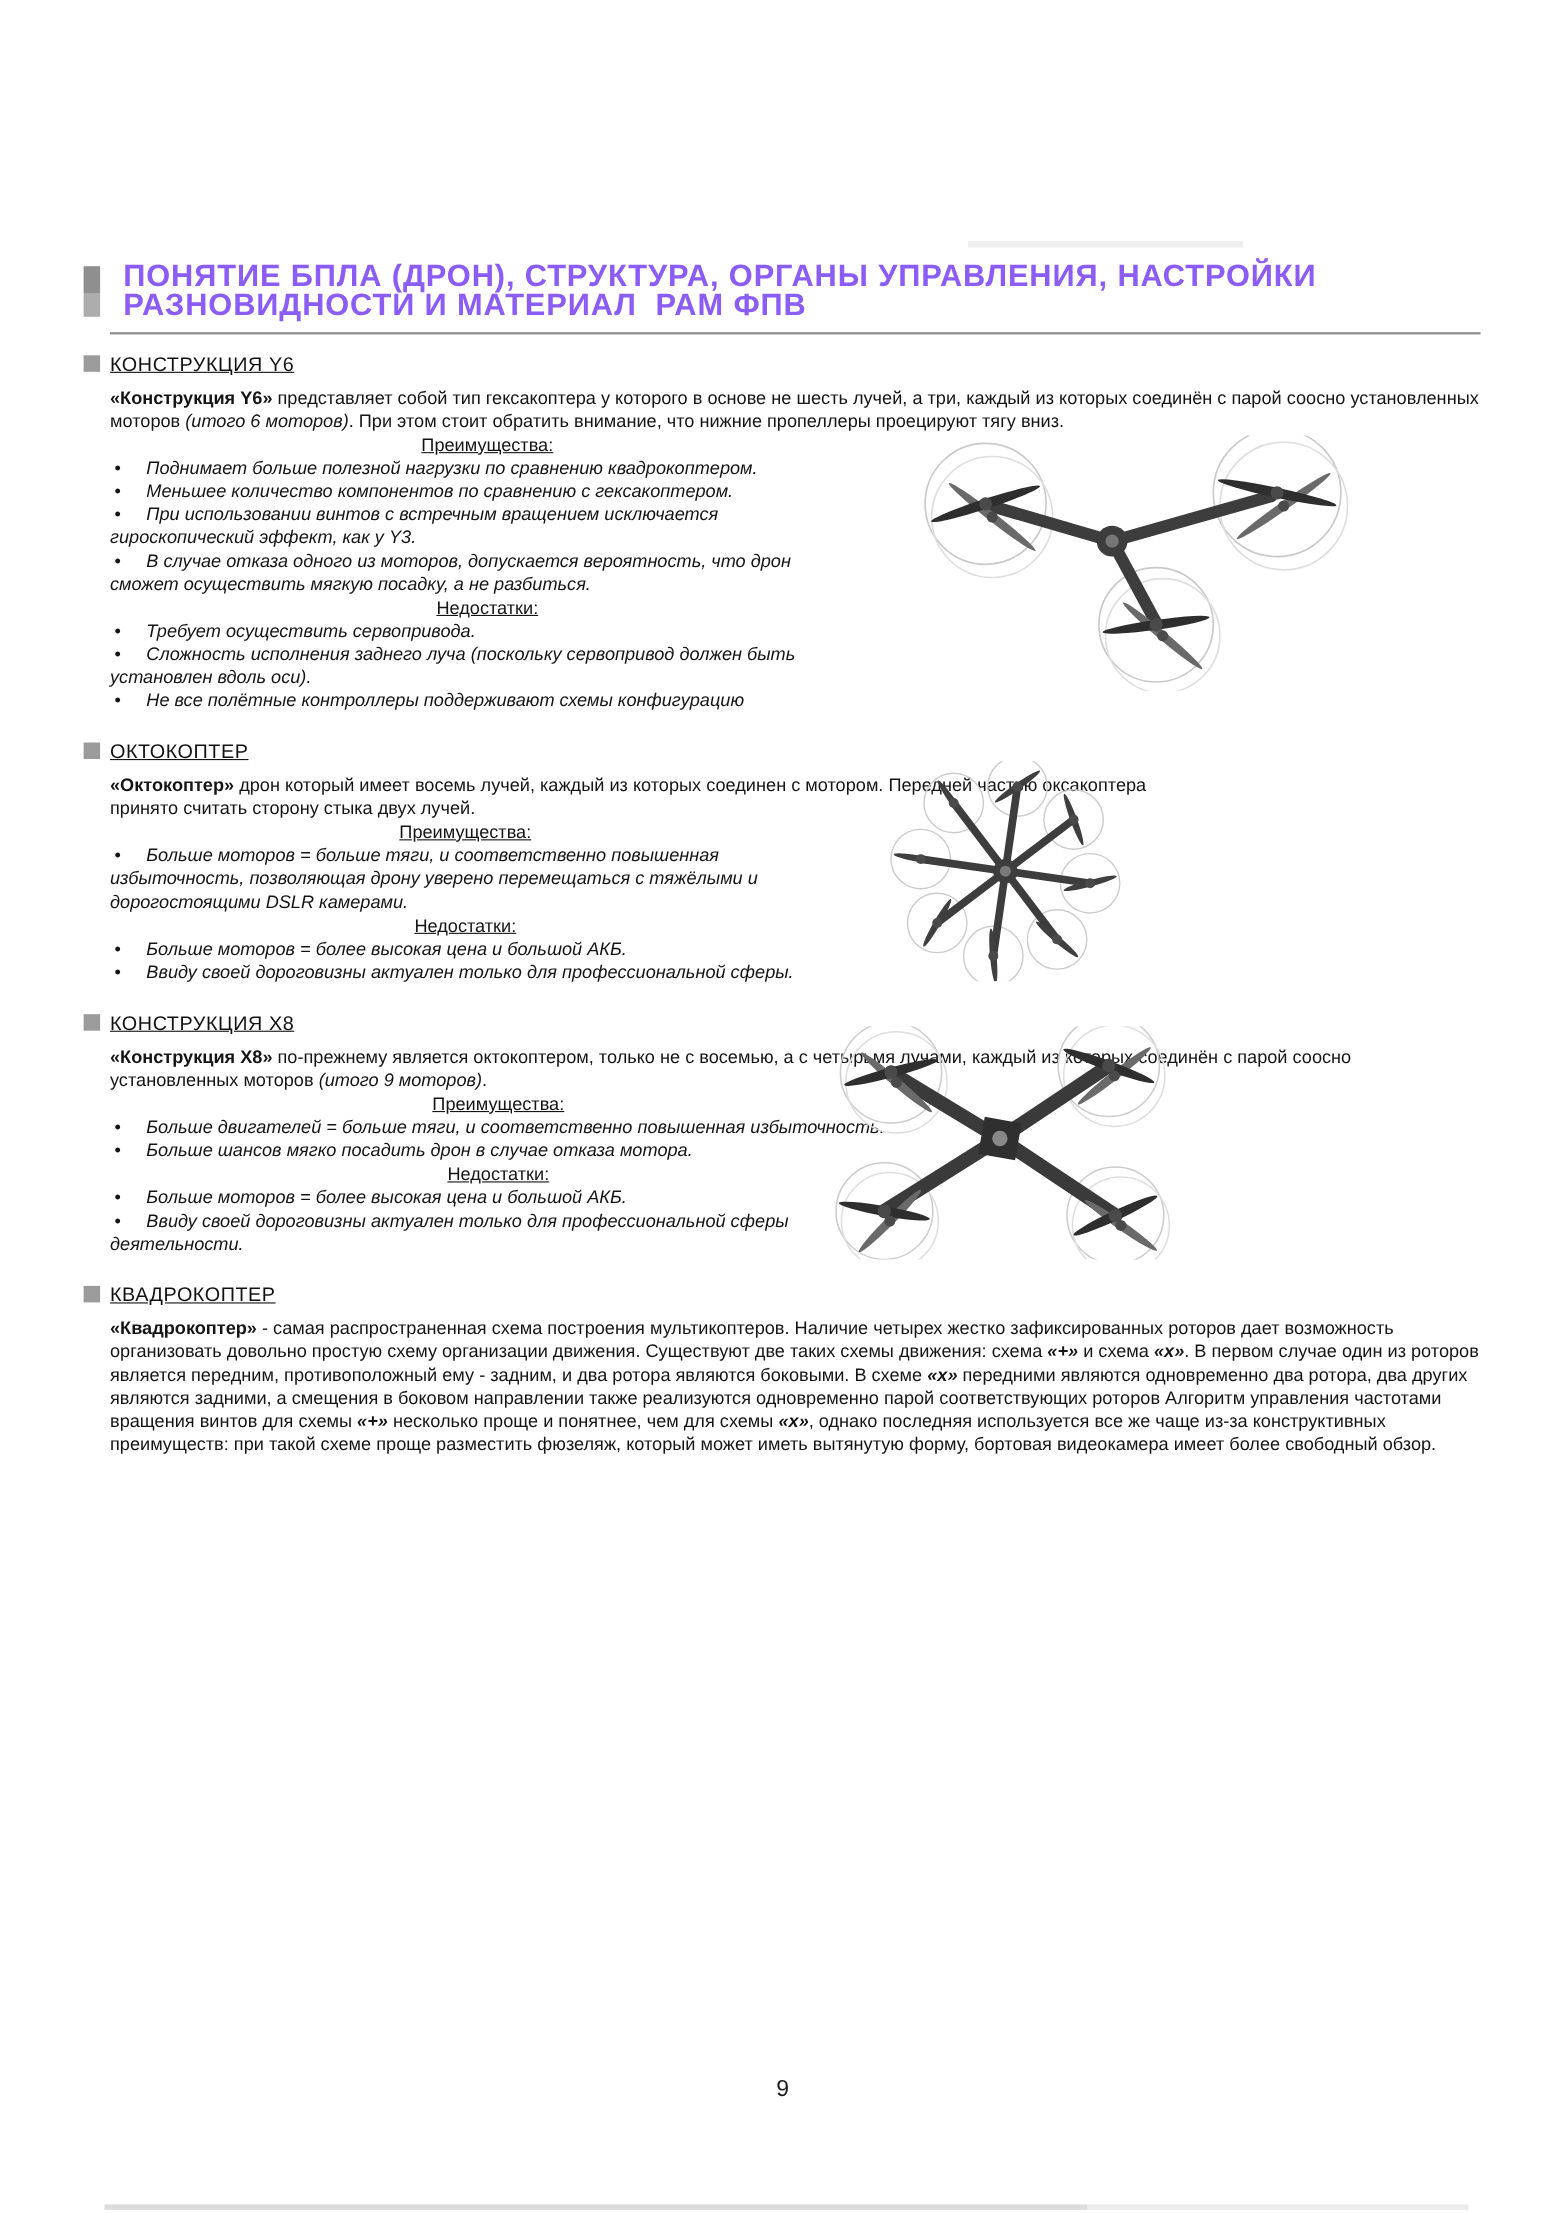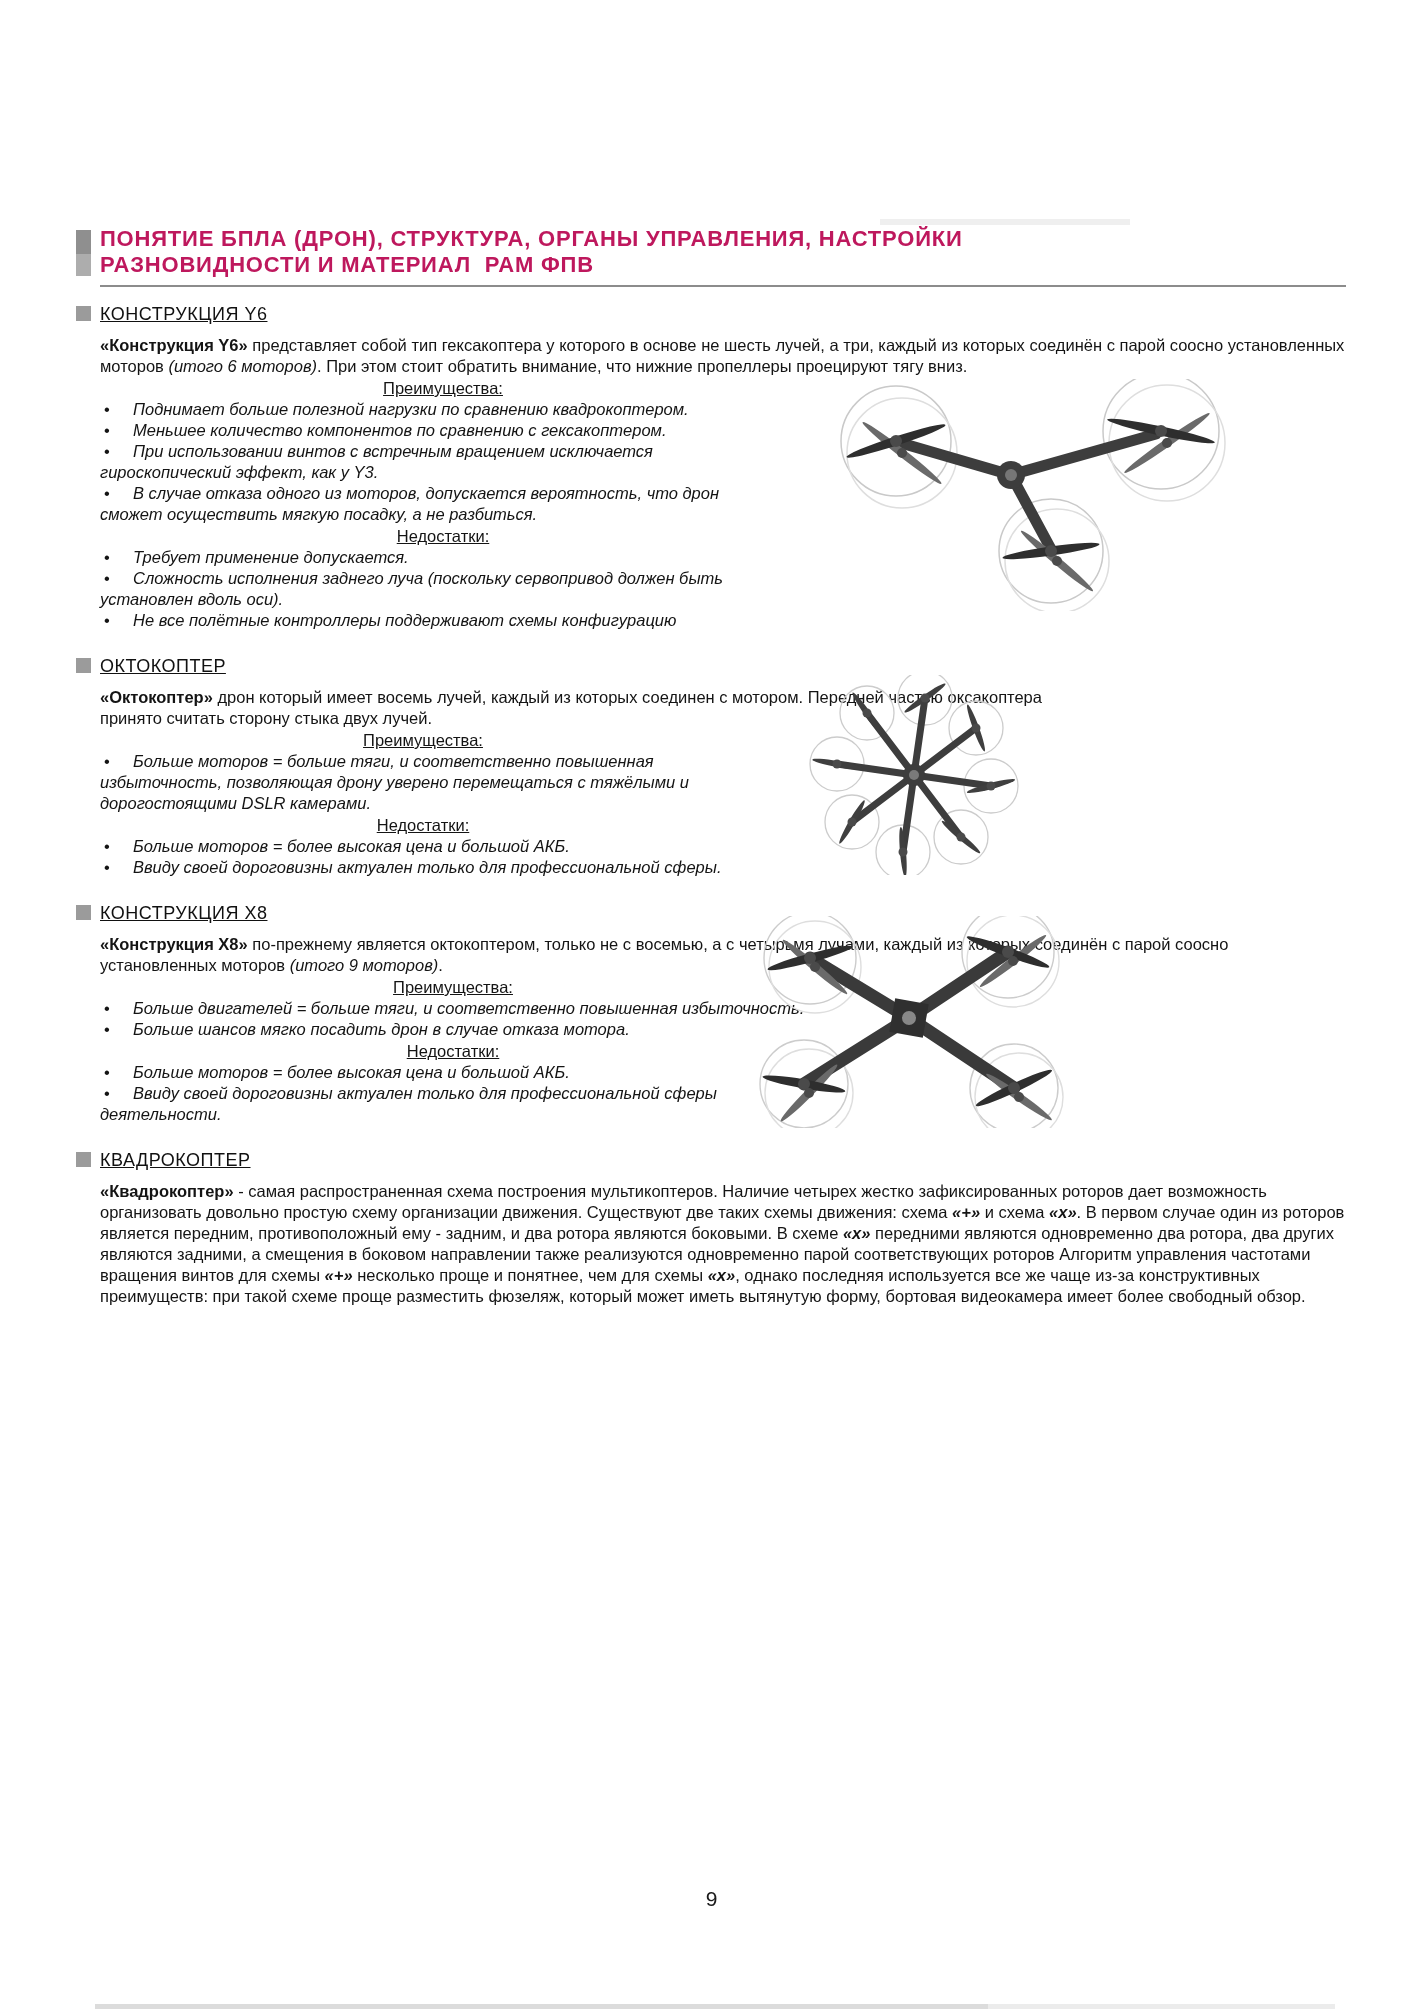--- a/index.html
+++ b/index.html
@@ -22,26 +22,26 @@
     width: 1246px;
   }
   
   .doc-header { position: relative; }
   .title-bar {
     position: absolute; left: -24px; top: 4px;
     width: 15px; height: 46px;
     background: linear-gradient(#8f8f8f 0 52%, #adadad 52% 100%);
   }
   h1.doc-title {
-    margin: 0;
-    font-size: 22px;
+    margin: 12px;
+    font-size: 28px;
     line-height: 26px;
     font-weight: bold;
     letter-spacing: 0.8px;
-    color: #be185d;
+    color: #8b5cf6;
   }
   h1.doc-title span { white-space: pre-wrap; }
   .title-rule {
     margin: 7px 0 0;
     border: none;
     border-top: 2px solid #8c8c8c;
     width: 1246px;
   }
   
   section { clear: both; }
@@ -174,21 +174,21 @@
 
       <p class="list-label"><span class="u">Преимущества:</span></p>
       <ul class="blist">
         <li><span class="blt">•</span><span class="li-text">Поднимает больше полезной нагрузки по сравнению квадрокоптером.</span></li>
         <li><span class="blt">•</span><span class="li-text">Меньшее количество компонентов по сравнению с гексакоптером.</span></li>
         <li><span class="blt">•</span><span class="li-text">При использовании винтов с встречным вращением исключается гироскопический эффект, как у Y3.</span></li>
         <li><span class="blt">•</span><span class="li-text">В случае отказа одного из моторов, допускается вероятность, что дрон сможет осуществить мягкую посадку, а не разбиться.</span></li>
       </ul>
       <p class="list-label"><span class="u">Недостатки:</span></p>
       <ul class="blist">
-        <li><span class="blt">•</span><span class="li-text">Требует применение допускается.</span></li>
+        <li><span class="blt">•</span><span class="li-text">Требует осуществить сервопривода.</span></li>
         <li><span class="blt">•</span><span class="li-text">Сложность исполнения заднего луча (поскольку сервопривод должен быть установлен вдоль оси).</span></li>
         <li><span class="blt">•</span><span class="li-text">Не все полётные контроллеры поддерживают схемы конфигурацию</span></li>
       </ul>
     </section>
 
     <section>
       <h2 class="sec-head">
         <span class="sec-sq"></span>
         <span class="sec-title">ОКТОКОПТЕР</span>
       </h2>

